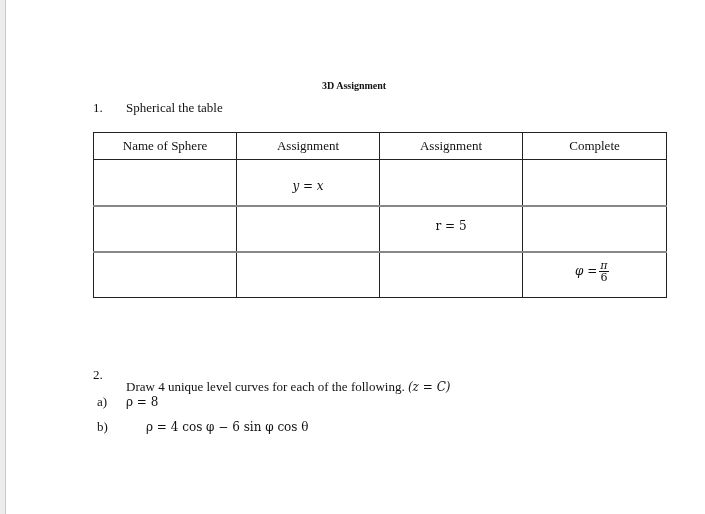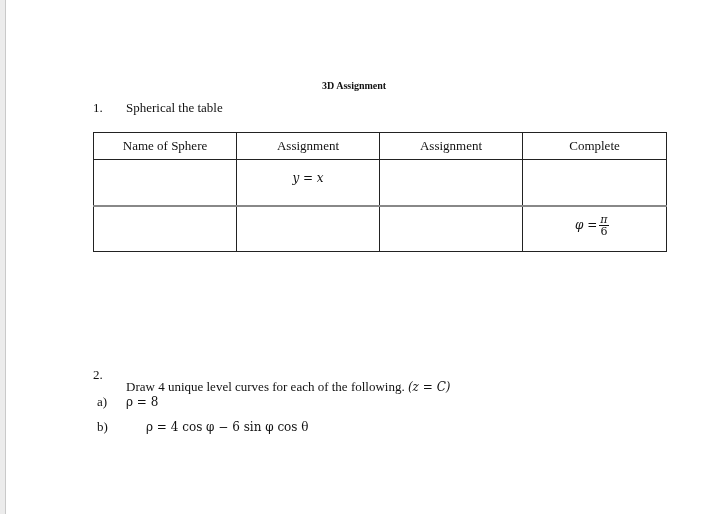--- a/index.html
+++ b/index.html
@@ -25,21 +25,21 @@
   table.coord-table td, table.coord-table th {
     border:1.5px solid #222; font-weight:normal; font-size:13px; padding:0;
     vertical-align:top; text-align:center;
   }
   table.coord-table tr.r-top td, table.coord-table tr.r-top th { border-top-color:#888; border-top-width:2px; }
   th.hdr { height:26px; line-height:26px; }
   tr.row1 td { height:45px; }
   tr.row2 td { height:44px; }
   tr.row3 td { height:44px; }
   tr.row4 td { height:45px; }
-  .cell-math { display:block; margin-top:11px; }
+  .cell-math { display:block; margin-top:19px; }
   .cell-left-text { text-align:left; padding-left:15px; padding-top:7px; line-height:15px; display:block; }
   .frac { display:inline-block; vertical-align:middle; text-align:center; font-size:11px; line-height:11px; margin-left:2px; }
   .frac .num { display:block; border-bottom:1px solid #111; padding:0 1px; font-style:italic; }
   .frac .den { display:block; }
 </style>
 </head>
 <body>
 
 <div class="left-strip"></div>
 
@@ -63,20 +63,28 @@
     <th class="hdr">Complete</th>
   </tr>
   <tr class="row1">
     <td></td>
     <td>
           <span class="cell-math math" style="font-style:italic;">y = x</span>
         </td>
     <td></td>
     <td></td>
   </tr>
+  <tr class="row2 r-top">
+    <td></td>
+    <td></td>
+    <td>
+          <span class="cell-math math" style="margin-top:12px;">r = 5</span>
+        </td>
+    <td></td>
+  </tr>
   <tr class="row3 r-top">
     <td></td>
     <td></td>
     <td></td>
     <td>
       <span class="math" style="display:block; margin-top:7px; padding-left:52px; text-align:left;">
         <span style="font-style:italic;">φ =</span><span class="frac"><span class="num">π</span><span class="den">6</span></span>
       </span>
     </td>
   </tr>

